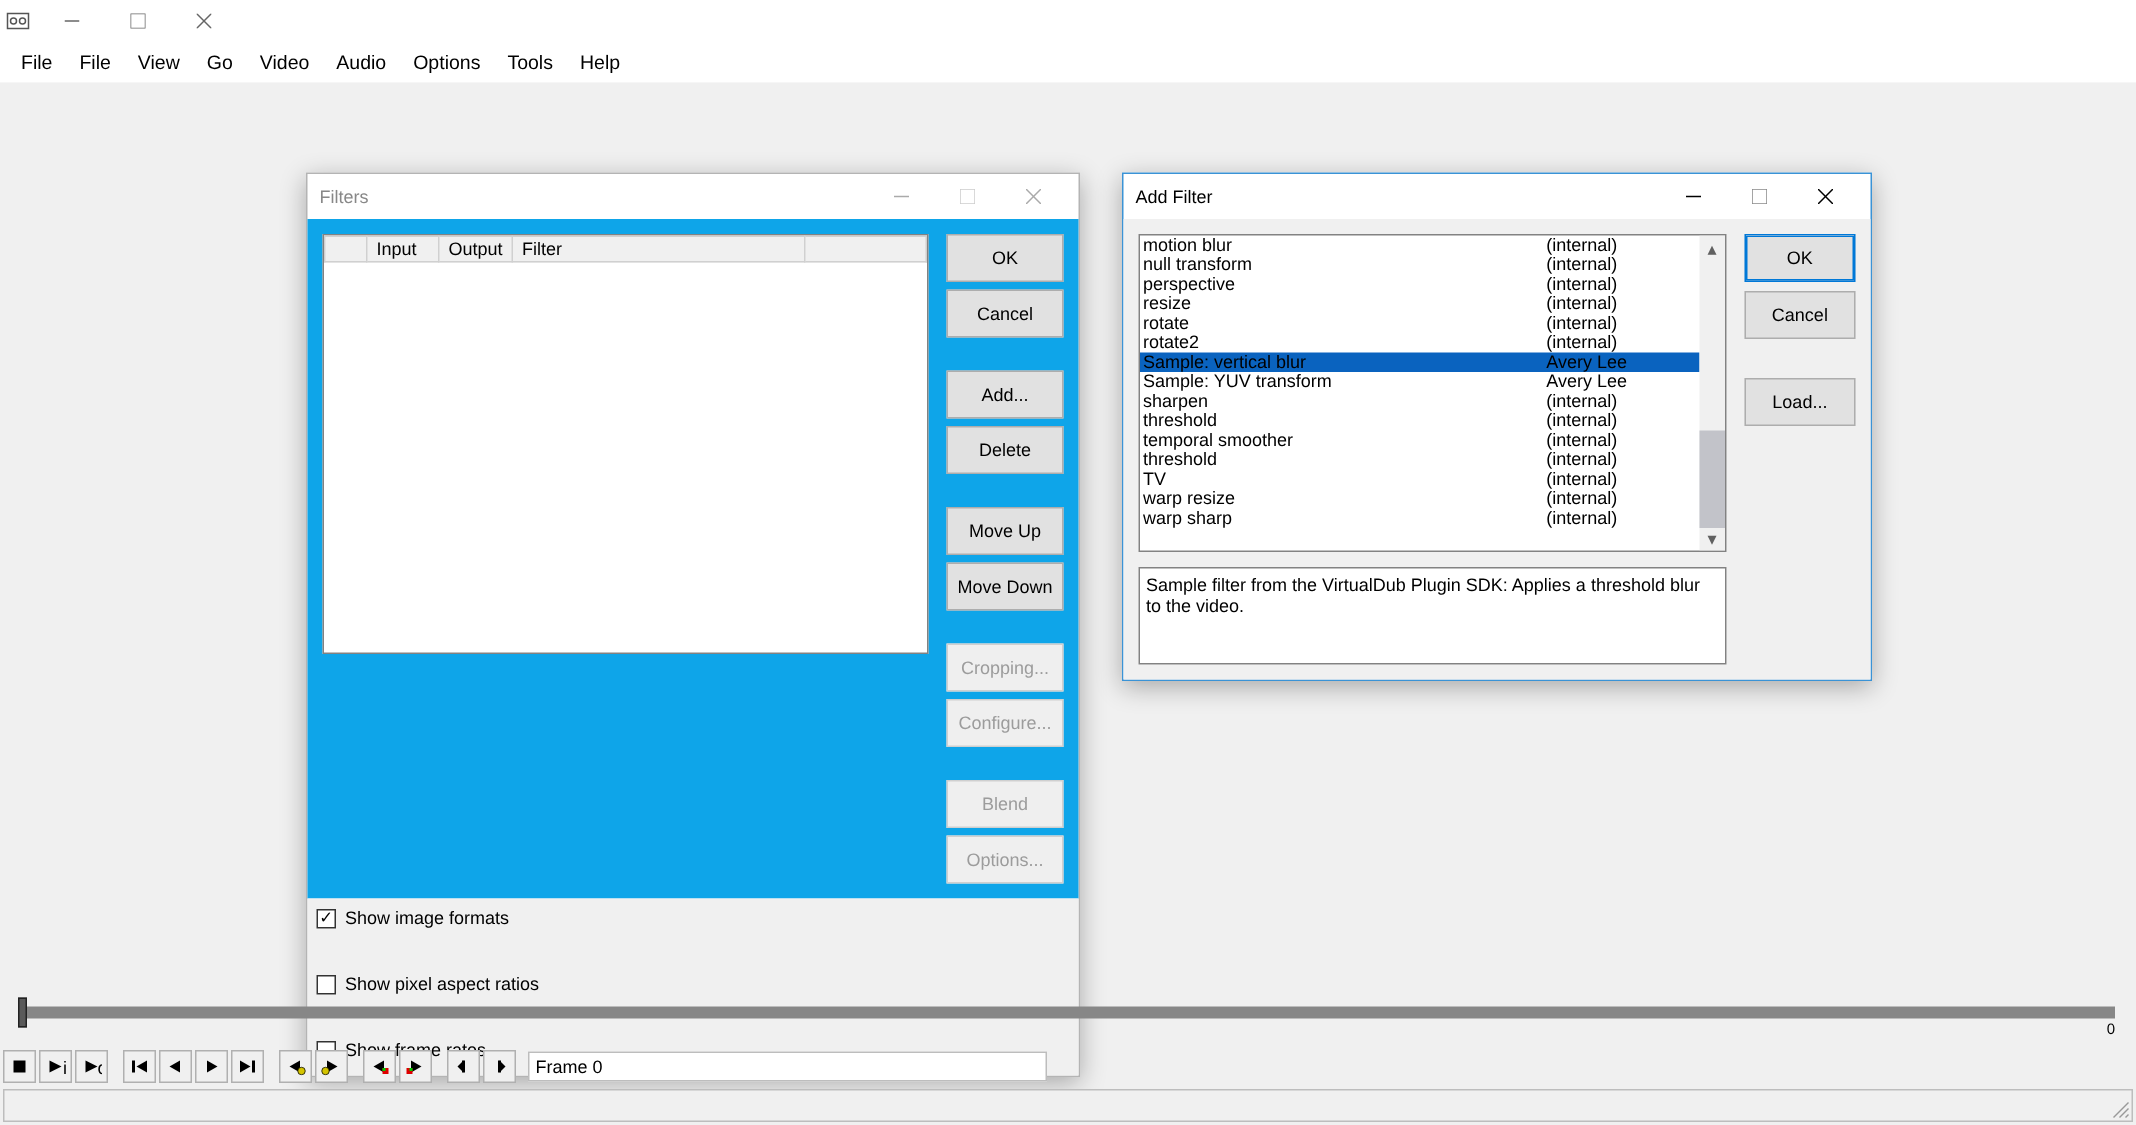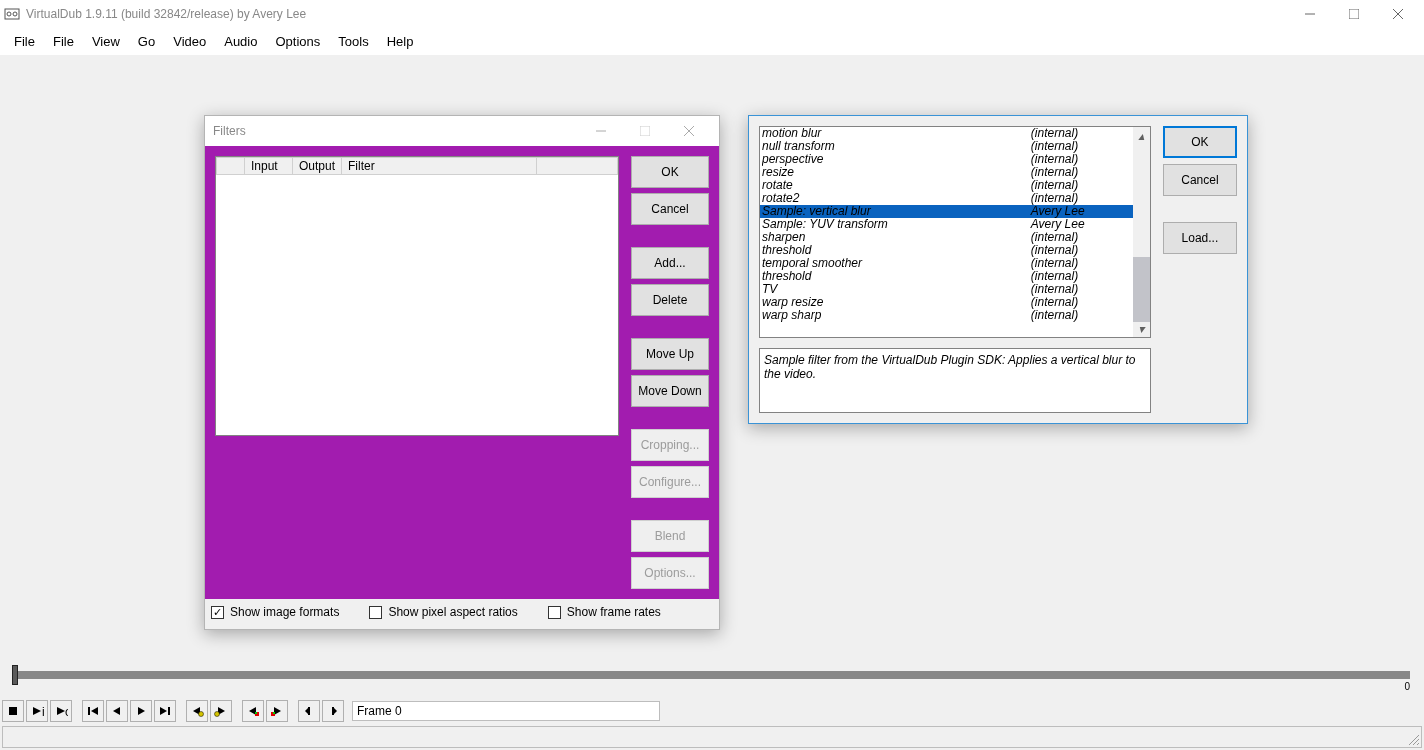--- a/index.html
+++ b/index.html
@@ -17,41 +17,41 @@
 
 
 .dlg { position:absolute; background:#fff; box-shadow: 0 4px 16px rgba(0,0,0,0.30); border:1px solid #b4b4b4; }
 .dlg.active { border:1px solid #3a93d6; }
 .dlg .dlg-title { display:flex; align-items:center; height:30px; padding:0 8px; }
 .dlg .dlg-title .caption { flex:1; font-size:12px; color:#888; }
 .dlg.active .dlg-title .caption { color:#000; }
 .dlg .dlg-ctrls { display:flex; gap:0; }
 .dlg .dlg-ctrls .ctrl { width:44px; height:30px; display:flex; align-items:center; justify-content:center; color:#999; }
 .dlg.active .dlg-ctrls .ctrl { color:#000; }
-.dlg .body { padding: 10px; display:flex; gap:12px; background:#a21caf; }
+.dlg .body { padding: 10px; display:flex; gap:12px; background:#0ea5e9; }
 
 
 #filters-dlg { left: 204px; top: 60px; width: 516px; }
 #filters-dlg .list { background:#fff; border:1px solid #828282; height: 280px; width: 404px; }
 #filters-dlg thead th { background:#f0f0f0; border:1px solid #d0d0d0; font-weight: normal; text-align:left; padding:1px 6px; font-size:12px; }
 #filters-dlg table { border-collapse: collapse; width:100%; }
 #filters-dlg .btncol { display:flex; flex-direction:column; gap:5px; width: 78px; }
 #filters-dlg .btncol .spacer { height: 12px; }
 .button { background:#e1e1e1; border:1px solid #adadad; height:32px; display:flex; align-items:center; justify-content:center; font-size:12px; }
 .button.default { border:1px solid #0078d7; box-shadow: inset 0 0 0 1px #0078d7; }
 .button.disabled { color:#9c9c9c; border-color:#cfcfcf; background:#efefef; }
-.checks { display:flex; gap:30px; padding: 6px 6px 10px 6px; background:#f0f0f0; }
+.checks { display:flex; gap:30px; padding: 6px 6px 10px 6px; background:#f0f0f0;flex-direction:column; }
 .chk { display:flex; align-items:center; gap:6px; font-size:12px; }
 .chk .box { width:13px; height:13px; border:1px solid #333; background:#fff; display:flex; align-items:center; justify-content:center; }
 .chk .box.checked::after { content:"✓"; font-size:11px; line-height:0; position:relative; top:0px; }
 
 
 #addfilter-dlg { left: 748px; top: 60px; width: 500px; }
 #addfilter-dlg .body { background:#f0f0f0; }
-#addfilter-dlg .listwrap { width:412px;font-style:italic; }
+#addfilter-dlg .listwrap { width:412px; }
 #addfilter-dlg .filterlist { background:#fff; border:1px solid #828282; height:212px; overflow:hidden; position:relative; }
 #addfilter-dlg .filterlist .rows { position:absolute; inset:0 17px 0 0; }
 #addfilter-dlg .row { display:flex; height:13px; padding:0 2px; font-size:12px; line-height:13px; }
 #addfilter-dlg .row .name { flex:1; white-space:nowrap; overflow:hidden; }
 #addfilter-dlg .row .auth { width:100px; white-space:nowrap; }
 #addfilter-dlg .row.selected { background:#0a63bf; color:#000000; }
 #addfilter-dlg .scrollbar { position:absolute; right:0; top:0; bottom:0; width:17px; background:#f0f0f0; }
 #addfilter-dlg .scrollbar .thumb { position:absolute; left:0; right:0; top:130px; height:65px; background:#c2c3c9; }
 #addfilter-dlg .scrollbar .arrow { position:absolute; left:0; right:0; height:17px; display:flex; align-items:center; justify-content:center; color:#606060; }
 #addfilter-dlg .scrollbar .arrow.up{ top:0;} 
@@ -62,37 +62,36 @@
 
 
 .timeline { position:absolute; left:12px; right:14px; bottom:65px; height:20px; }
 .timeline .track { position:absolute; left:0; right:0; top:6px; height:8px; background:#878787; }
 .timeline .handle { position:absolute; left:0; top:0; width:6px; height:20px; background:#5a5a5a; border:1px solid #222; }
 .timeline .endmark { position:absolute; right:0; top:16px; font-size:10px; color:#000; }
 .toolbar { position:absolute; left:2px; bottom:28px; height:22px; display:flex; gap:2px; align-items:center; }
 .toolbtn { width:22px; height:22px; border:1px solid #b0b0b0; background:#f0f0f0; display:flex; align-items:center; justify-content:center; }
 .toolbtn svg { width:14px; height:12px; }
 .toolgap { width:6px; }
-.frameinfo { margin-left:6px; width:308px; height:20px; border:1px solid #bdbdbd; background:#fff; padding:2px 4px; font-size:12px; }
+.frameinfo { margin-left:6px; width:346px; height:20px; border:1px solid #bdbdbd; background:#fff; padding:2px 4px; font-size:12px; }
 .statusbar { position:absolute; left:2px; right:2px; bottom:2px; height:22px; border:1px solid #bdbdbd; background:#f0f0f0; }
 .statusbar .grip { position:absolute; right:1px; bottom:1px; width:14px; height:14px; }
 .statusbar .grip svg { width:14px; height:14px; }
 </style>
 </head>
 <body>
 
 <div class="titlebar">
   <span class="app-icon">
     <svg viewBox="0 0 16 16">
         <rect x="1" y="3" width="14" height="10" fill="none" stroke="#555"></rect>
         <circle cx="5" cy="8" r="2" fill="none" stroke="#555"></circle>
         <circle cx="11" cy="8" r="2" fill="none" stroke="#555"></circle>
       </svg>
   </span>
-  <span class="title">VirtualDub 1.9.11 (build 32842/release) by Avery Lee</span>
   <div class="winbtn">
       <svg viewBox="0 0 10 10">
         <line x1="0" y1="5" x2="10" y2="5" stroke="#666"></line>
       </svg>
     </div>
   <div class="winbtn">
       <svg viewBox="0 0 10 10">
         <rect x="0" y="0" width="10" height="10" fill="none" stroke="#666"></rect>
       </svg>
     </div>
@@ -183,20 +182,41 @@
           <span>Show pixel aspect ratios</span>
         </label>
       <label class="chk">
           <span class="box"></span>
           <span>Show frame rates</span>
         </label>
     </div>
   </div>
 
   <div class="dlg active" id="addfilter-dlg">
+    <div class="dlg-title">
+      <span class="caption">Add Filter</span>
+      <div class="dlg-ctrls">
+        <div class="ctrl">
+            <svg viewBox="0 0 10 10" width="10" height="10">
+              <line x1="0" y1="5" x2="10" y2="5" stroke="#000"></line>
+            </svg>
+          </div>
+        <div class="ctrl">
+            <svg viewBox="0 0 10 10" width="10" height="10">
+              <rect x="0" y="0" width="10" height="10" fill="none" stroke="#888"></rect>
+            </svg>
+          </div>
+        <div class="ctrl">
+            <svg viewBox="0 0 10 10" width="10" height="10">
+              <line x1="0" y1="0" x2="10" y2="10" stroke="#000"></line>
+              <line x1="10" y1="0" x2="0" y2="10" stroke="#000"></line>
+            </svg>
+          </div>
+      </div>
+    </div>
     <div class="body">
       <div class="listwrap">
         <div class="filterlist">
           <div class="rows" id="filter-rows">
               <div class="row">
                 <span class="name">motion blur</span>
                 <span class="auth">(internal)</span>
               </div>
               <div class="row">
                 <span class="name">null transform</span>
@@ -254,21 +274,21 @@
                 <span class="name">warp sharp</span>
                 <span class="auth">(internal)</span>
               </div>
             </div>
           <div class="scrollbar">
             <div class="arrow up">▴</div>
             <div class="thumb"></div>
             <div class="arrow down">▾</div>
           </div>
         </div>
-        <div class="desc">Sample filter from the VirtualDub Plugin SDK: Applies a vertical blur to the video.</div>
+        <div class="desc">Sample filter from the VirtualDub Plugin SDK: Applies a threshold blur to the video.</div>
       </div>
       <div class="btncol">
         <div class="button default">OK</div>
         <div class="button">Cancel</div>
         <div class="spacer"></div>
         <div class="button">Load...</div>
       </div>
     </div>
   </div>
 

